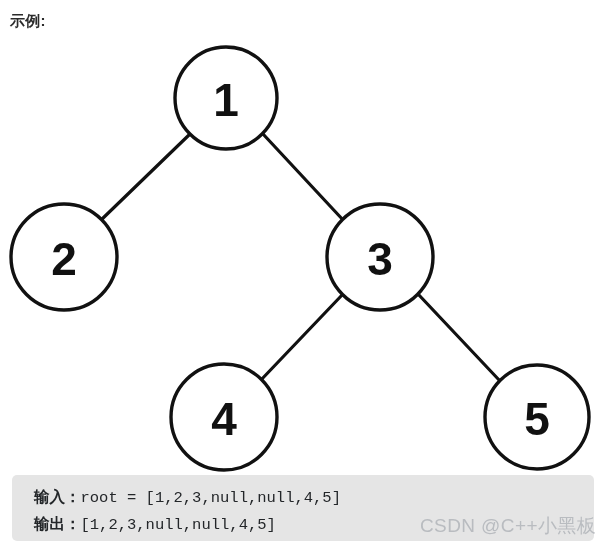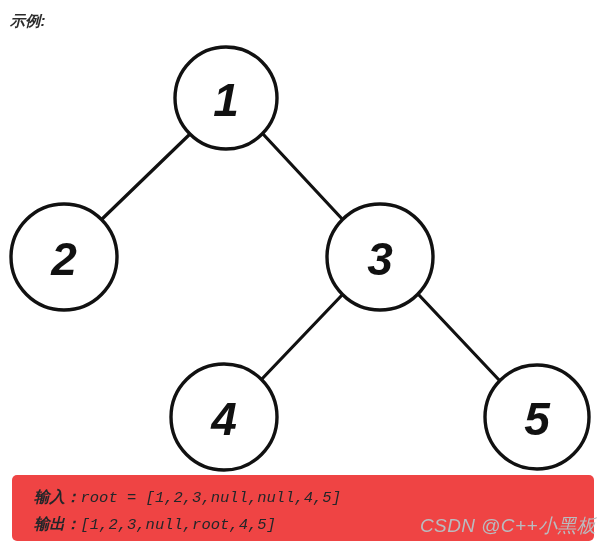--- a/index.html
+++ b/index.html
@@ -14,21 +14,20 @@
     overflow: hidden;
     font-family: "Liberation Sans", "DejaVu Sans", sans-serif;
   }
 
   #page {
     position: absolute;
     left: 0; top: 0;
     width: 606px;
     height: 424px;
     background: #ffffff;
-    font-style: italic;
   }
 
   
   #example-heading {
     position: absolute;
     left: 10px;
     top: 11px;
     font-size: 15px;
     font-weight: 700;
     color: #2b2b2b;
@@ -70,21 +69,21 @@
     dominant-baseline: central;
   }
 
   
   #code-block {
     position: absolute;
     left: 12px;
     top: 475px;
     width: 582px;
     height: 66px;
-    background: #ef4444;
+    background: #e5e5e5;
     border-radius: 5px;
     box-sizing: border-box;
     padding: 9px 0 0 22px;
     overflow: hidden;
   }
   .code-line {
     font-family: "Liberation Mono", "DejaVu Sans Mono", monospace;
     font-size: 15.5px;
     line-height: 25px;
     color: #232629;
@@ -148,18 +147,18 @@
       <g>
         <circle class="tree-node-circle" cx="537" cy="379" r="52"></circle>
         <text class="tree-node-text" x="537" y="381">5</text>
       </g>
 
     </svg>
   </div>
 
   <div id="code-block">
     <div class="code-line"><span class="cn-label">输入：</span><span>root = [1,2,3,null,null,4,5]</span></div>
-    <div class="code-line"><span class="cn-label">输出：</span><span>[1,2,3,null,root,4,5]</span></div>
+    <div class="code-line"><span class="cn-label">输出：</span><span>[1,2,3,null,null,4,5]</span></div>
   </div>
 
   <div id="watermark">CSDN @C++小黑板</div>
 
 </div>
 
 </body></html>

